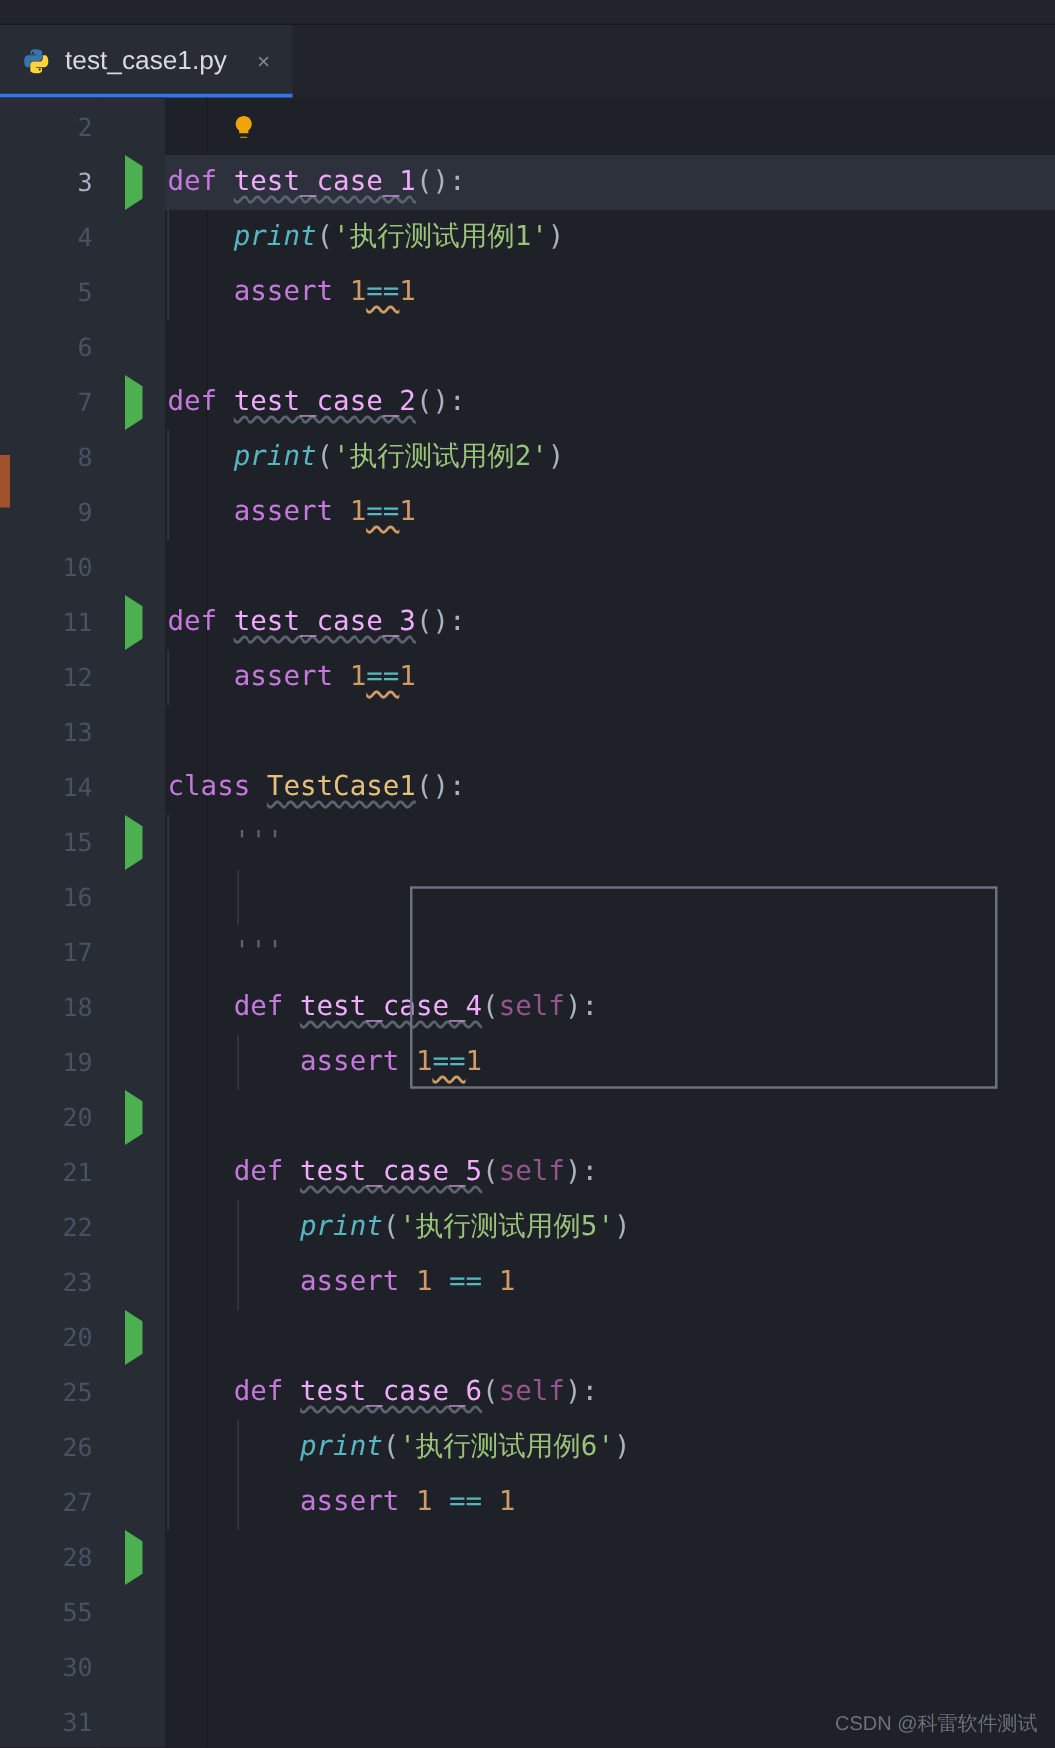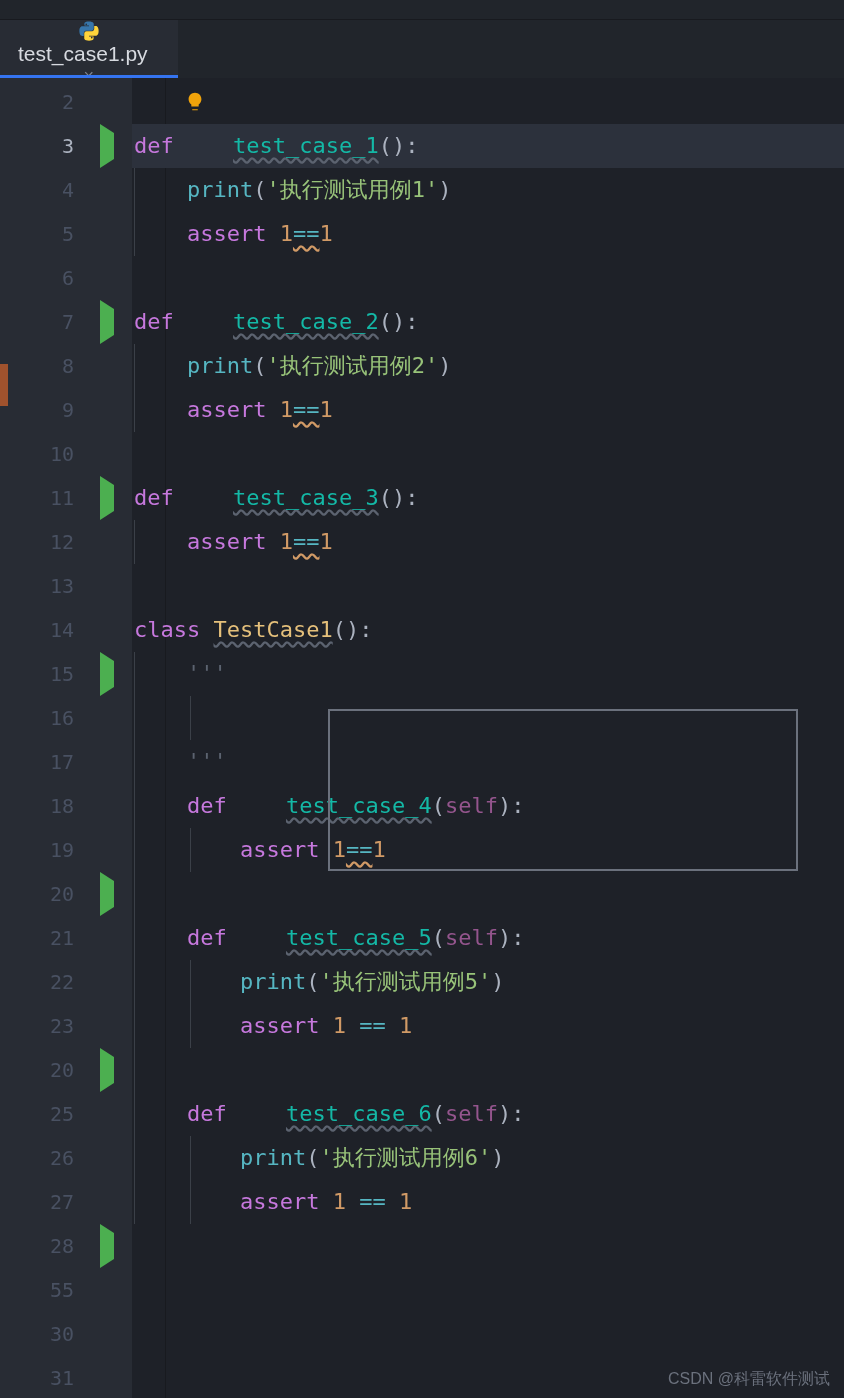--- a/index.html
+++ b/index.html
@@ -18,22 +18,21 @@
     background: #21252b;
     display: flex;
     align-items: stretch;
   }
   .tab {
     display: flex;
     align-items: center;
     padding: 0 18px 0 18px;
     background: #282c34;
     position: relative;
-    gap: 0;
-    flex-direction: column;
+    gap: 12px;
   }
   .tab.active::after {
     content: '';
     position: absolute;
     left: 0; right: 0; bottom: 0;
     height: 3px;
     background: #3574f0;
   }
   .py-icon { display: flex; align-items: center; }
   .tab-label { color: #d7dae0; font-size: 21px; font-family: 'Segoe UI', sans-serif; margin-right: 12px; }
@@ -73,23 +72,23 @@
   .code-line {
     height: 44px;
     line-height: 44px;
     white-space: pre;
     padding-left: 2px;
     position: relative;
   }
   .code-line.current-line-bg { background: #2c313c; }
   .indent-guide { position:absolute; width:1px; background: #3b4048; top:0; bottom:0; }
   .kw { color: #c678dd; }
-  .fn-w { color: #14b8a6; text-decoration: underline wavy #5c6370; text-underline-offset: 4px; margin-left: 46px; }
+  .fn-w { color: #f0abfc; text-decoration: underline wavy #5c6370; text-underline-offset: 4px; }
   .cls-w { color: #e5c07b; text-decoration: underline wavy #5c6370; text-underline-offset: 4px; }
-  .builtin { color: #56b6c2; }
+  .builtin { color: #56b6c2; font-style: italic; }
   .str { color: #98c379; }
   .num { color: #d19a66; }
   .op { color: #56b6c2; }
   .op-w { color: #56b6c2; text-decoration: underline wavy #d19a66; text-underline-offset: 4px; }
   .punc { color: #abb2bf; }
   .param { color: #94558d; }
   .comment { color: #5c6370; font-style: italic; }
   .box-outline {
     position: absolute;
     border: 2px solid #6b717d;

